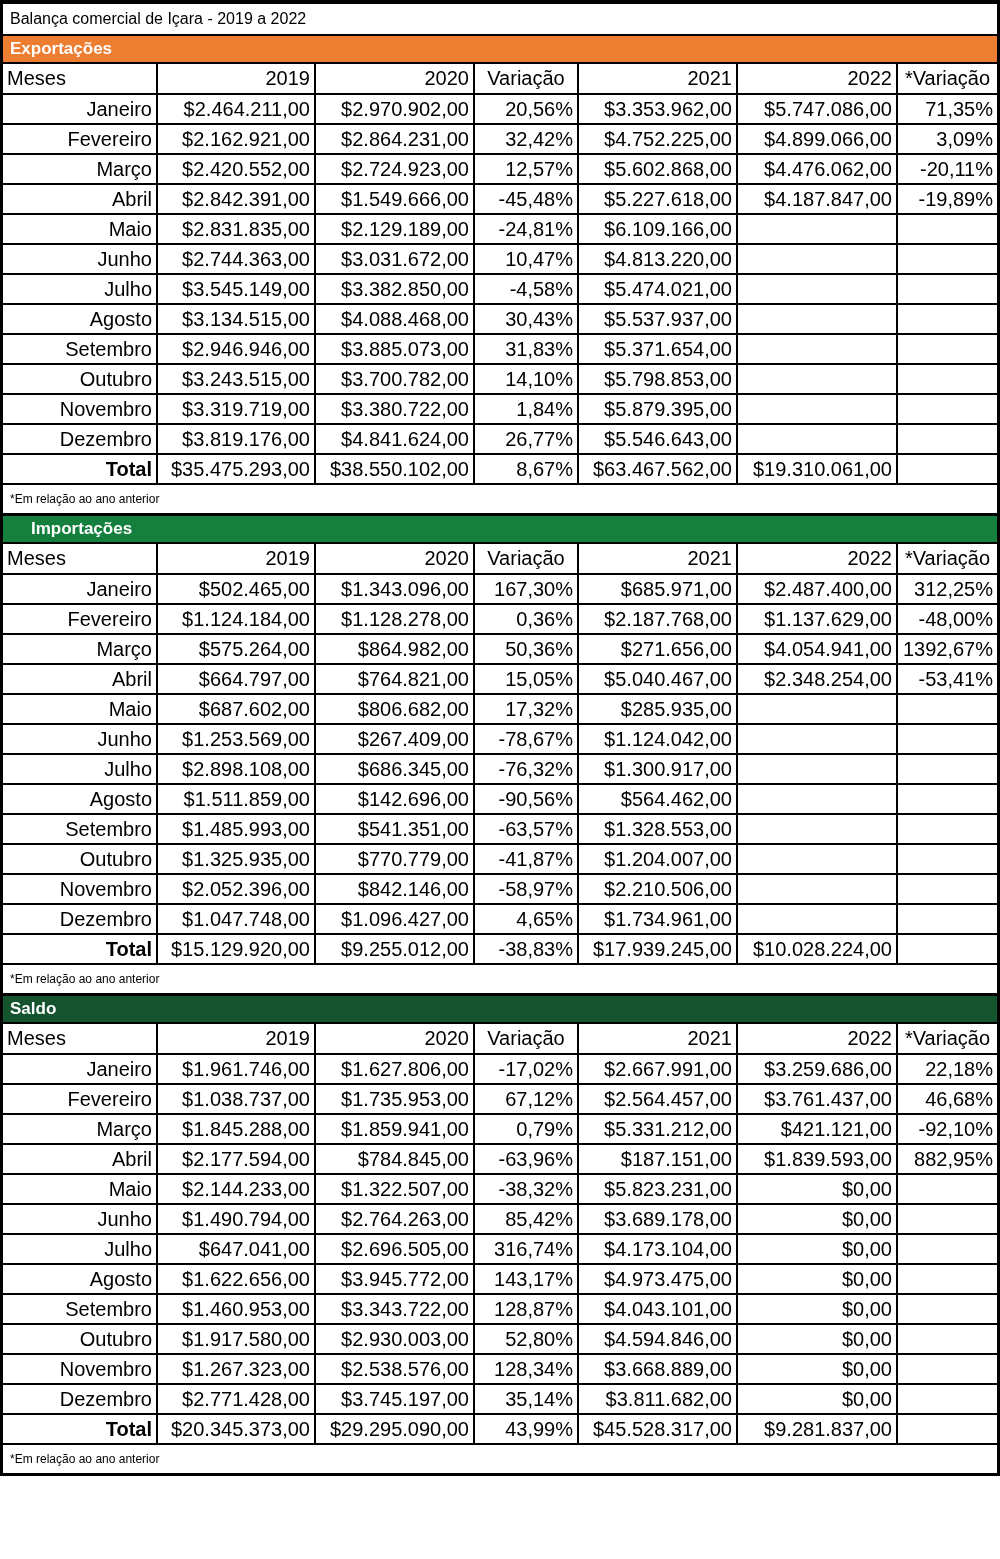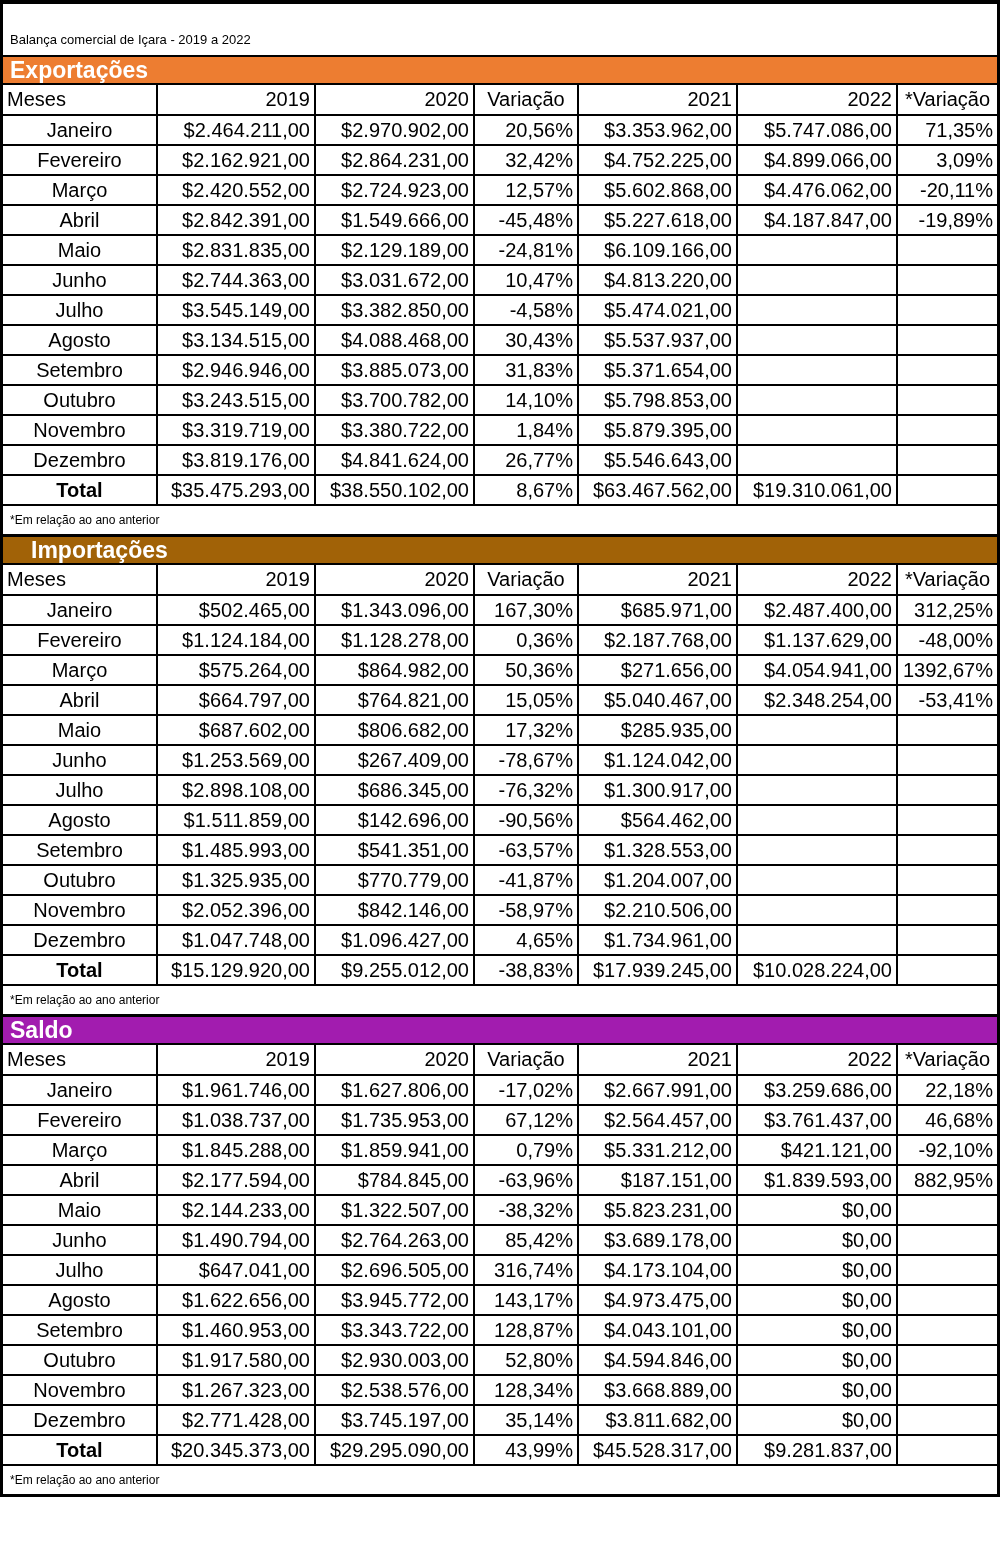--- a/index.html
+++ b/index.html
@@ -10,29 +10,28 @@
     border-left: 3px solid #000;
     border-right: 3px solid #000;
     border-bottom: 3px solid #000;
     font-family: "Liberation Sans", sans-serif;
     color: #000;
     background: #fff;
   }
   .title-row {
     height: 30px; line-height: 30px;
     padding-left: 7px;
-    font-size: 13px;
+    font-size: 16px;
     border-bottom: 2px solid #000;
     white-space: nowrap;
-    margin-top: 21px;
   }
   .band {
     height: 26px; line-height: 26px;
     padding-left: 7px;
-    font-size: 23px;
+    font-size: 17px;
     font-weight: bold;
     color: #ffffff;
     border-bottom: 2px solid #000;
     background: #888;
   }
   table.tbl {
     width: 100%;
     border-collapse: collapse;
     table-layout: fixed;
     font-size: 20px;
@@ -49,21 +48,21 @@
     height: 30px;
     padding: 0 4px;
     font-weight: normal;
     overflow: hidden;
     white-space: nowrap;
     box-sizing: border-box;
   }
   .tbl th:first-child, .tbl td:first-child { border-left: none; }
   .tbl th:last-child,  .tbl td:last-child  { border-right: none; }
   .tbl thead th { border-top: none; }
-  .c0 { text-align: center; }
+  .c0 { text-align: right; }
   .c1, .c2, .c4, .c5 { text-align: right; }
   .c3, .c6 { text-align: right; }
   th.c3, th.c6 { text-align: center; border-radius: 15px; }
   th.c0 { text-align: left; }
   .total-row td:first-child { font-weight: bold; margin-top: 23px; }
   .footnote {
     height: 28px; line-height: 28px;
     padding-left: 7px;
     font-size: 12px;
     border-bottom: 3px solid #000;
@@ -220,21 +219,21 @@
             <td class="c4">$63.467.562,00</td>
             <td class="c5">$19.310.061,00</td>
             <td class="c6"></td>
           </tr>
         </tfoot>
     </table>
     <div class="footnote">*Em relação ao ano anterior</div>
   </section>
 
   <section class="section">
-    <div class="band" style="background-color: #a16207; padding-left: 28px;">Importações</div>
+    <div class="band" style="background-color: #15803d; padding-left: 28px;">Importações</div>
     <table class="tbl">
       <colgroup>
           <col class="w0">
           <col class="w1">
           <col class="w2">
           <col class="w3">
           <col class="w4">
           <col class="w5">
           <col class="w6">
         </colgroup>
@@ -368,21 +367,21 @@
             <td class="c4">$17.939.245,00</td>
             <td class="c5">$10.028.224,00</td>
             <td class="c6"></td>
           </tr>
         </tfoot>
     </table>
     <div class="footnote">*Em relação ao ano anterior</div>
   </section>
 
   <section class="section">
-    <div class="band" style="background-color: #a21caf;">Saldo</div>
+    <div class="band" style="background-color: #14532d;">Saldo</div>
     <table class="tbl">
       <colgroup>
           <col class="w0">
           <col class="w1">
           <col class="w2">
           <col class="w3">
           <col class="w4">
           <col class="w5">
           <col class="w6">
         </colgroup>

